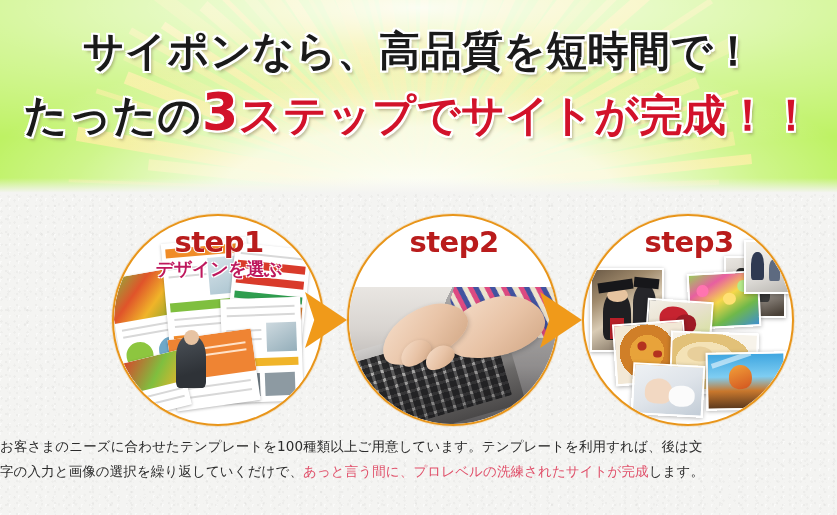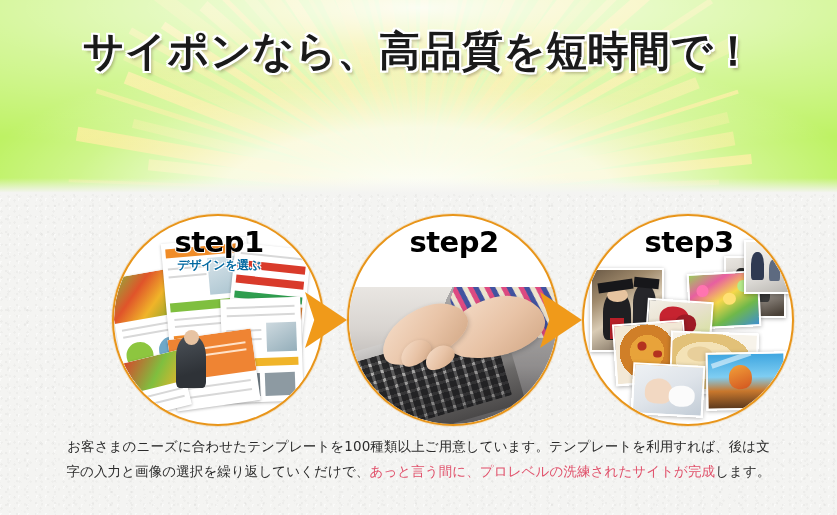--- a/index.html
+++ b/index.html
@@ -92,27 +92,27 @@
     box-shadow:0 0 0 1px rgba(232,149,26,.18);
   }
   .circle-inner{ position:absolute; inset:0; border-radius:50%; overflow:hidden; }
 
   .step-label{
     position:absolute; left:0; right:0; top:14px; text-align:center; z-index:9;
     pointer-events:none;
   }
   .step-title{
     font-family:"DejaVu Sans","Liberation Sans",sans-serif;
-    font-size:29px; font-weight:bold; color:#000000;
+    font-size:29px; font-weight:bold; color:#b91c1c;
     letter-spacing:-.5px; line-height:1;
     text-shadow:0 1px 1px rgba(255,255,255,.95), 1px 1px 0 #fff, -1px 0 0 #fff;
   }
   .step-sub{
     font-family:"DejaVu Sans","Liberation Sans",sans-serif;
-    font-size:12px; font-weight:bold; color:#0369a1;
+    font-size:18px; font-weight:bold; color:#be185d;
     margin-top:2px; line-height:1.1; letter-spacing:-.3px;
     text-shadow:1px 1px 0 #fff, -1px 1px 0 #fff, 1px -1px 0 #fff, -1px -1px 0 #fff;
   }
 
   .arrow{
     position:absolute; top:78px; width:42px; height:56px; z-index:8;
   }
   .arrow.a1{ left:305px; }
   .arrow.a2{ left:540px; }
   .arrow i{
@@ -169,21 +169,20 @@
   .collage{ position:absolute; inset:0; }
   .ph{
     position:absolute; border:2px solid #fff;
     box-shadow:0 1px 4px rgba(0,0,0,.3);
     overflow:hidden;
   }
 
   
   .caption{
     position:absolute; left:0; right:0; top:434px; z-index:6;
-    text-align:center;
     font-family:"DejaVu Sans","Liberation Sans",sans-serif;
     font-size:13.5px; line-height:1.85; color:#2b2b2b;
     letter-spacing:.1px;
   }
   .caption .red{ color:#e0506a; }
   .caption-line{ display:block; white-space:nowrap; }
 </style>
 </head>
 <body>
 
@@ -237,20 +236,21 @@
         <div class="ray" style="width: 3.57416px; height: 335.036px; margin-left: -1.78708px; opacity: 0.89; transform: rotate(72.3556deg);"></div>
         <div class="ray" style="width: 10.809px; height: 318.949px; margin-left: -5.40451px; opacity: 0.45; transform: rotate(76.2667deg);"></div>
         <div class="ray" style="width: 13.9801px; height: 319.846px; margin-left: -6.99005px; opacity: 0.67; transform: rotate(80.1778deg);"></div>
         <div class="ray" style="width: 9.82252px; height: 334.37px; margin-left: -4.91126px; opacity: 0.89; transform: rotate(84.0889deg);"></div>
         <div class="ray" style="width: 4.88873px; height: 300.681px; margin-left: -2.44436px; opacity: 0.45; transform: rotate(88deg);"></div>
       </div>
     <div class="hero-wash"></div>
 
     <div class="hero-text">
       <div class="headline l1">サイポンなら、高品質を短時間で！</div>
+      <div class="headline l2"><span class="hl-black">たったの</span><span class="hl-red hl-big">3</span><span class="hl-red">ステップでサイトが完成！！</span></div>
     </div>
 
     <div class="hero-fade-bottom"></div>
   </div>
 
   <div class="steps">
 
     <div class="step s1">
       <div class="circle">
         <div class="circle-inner">

